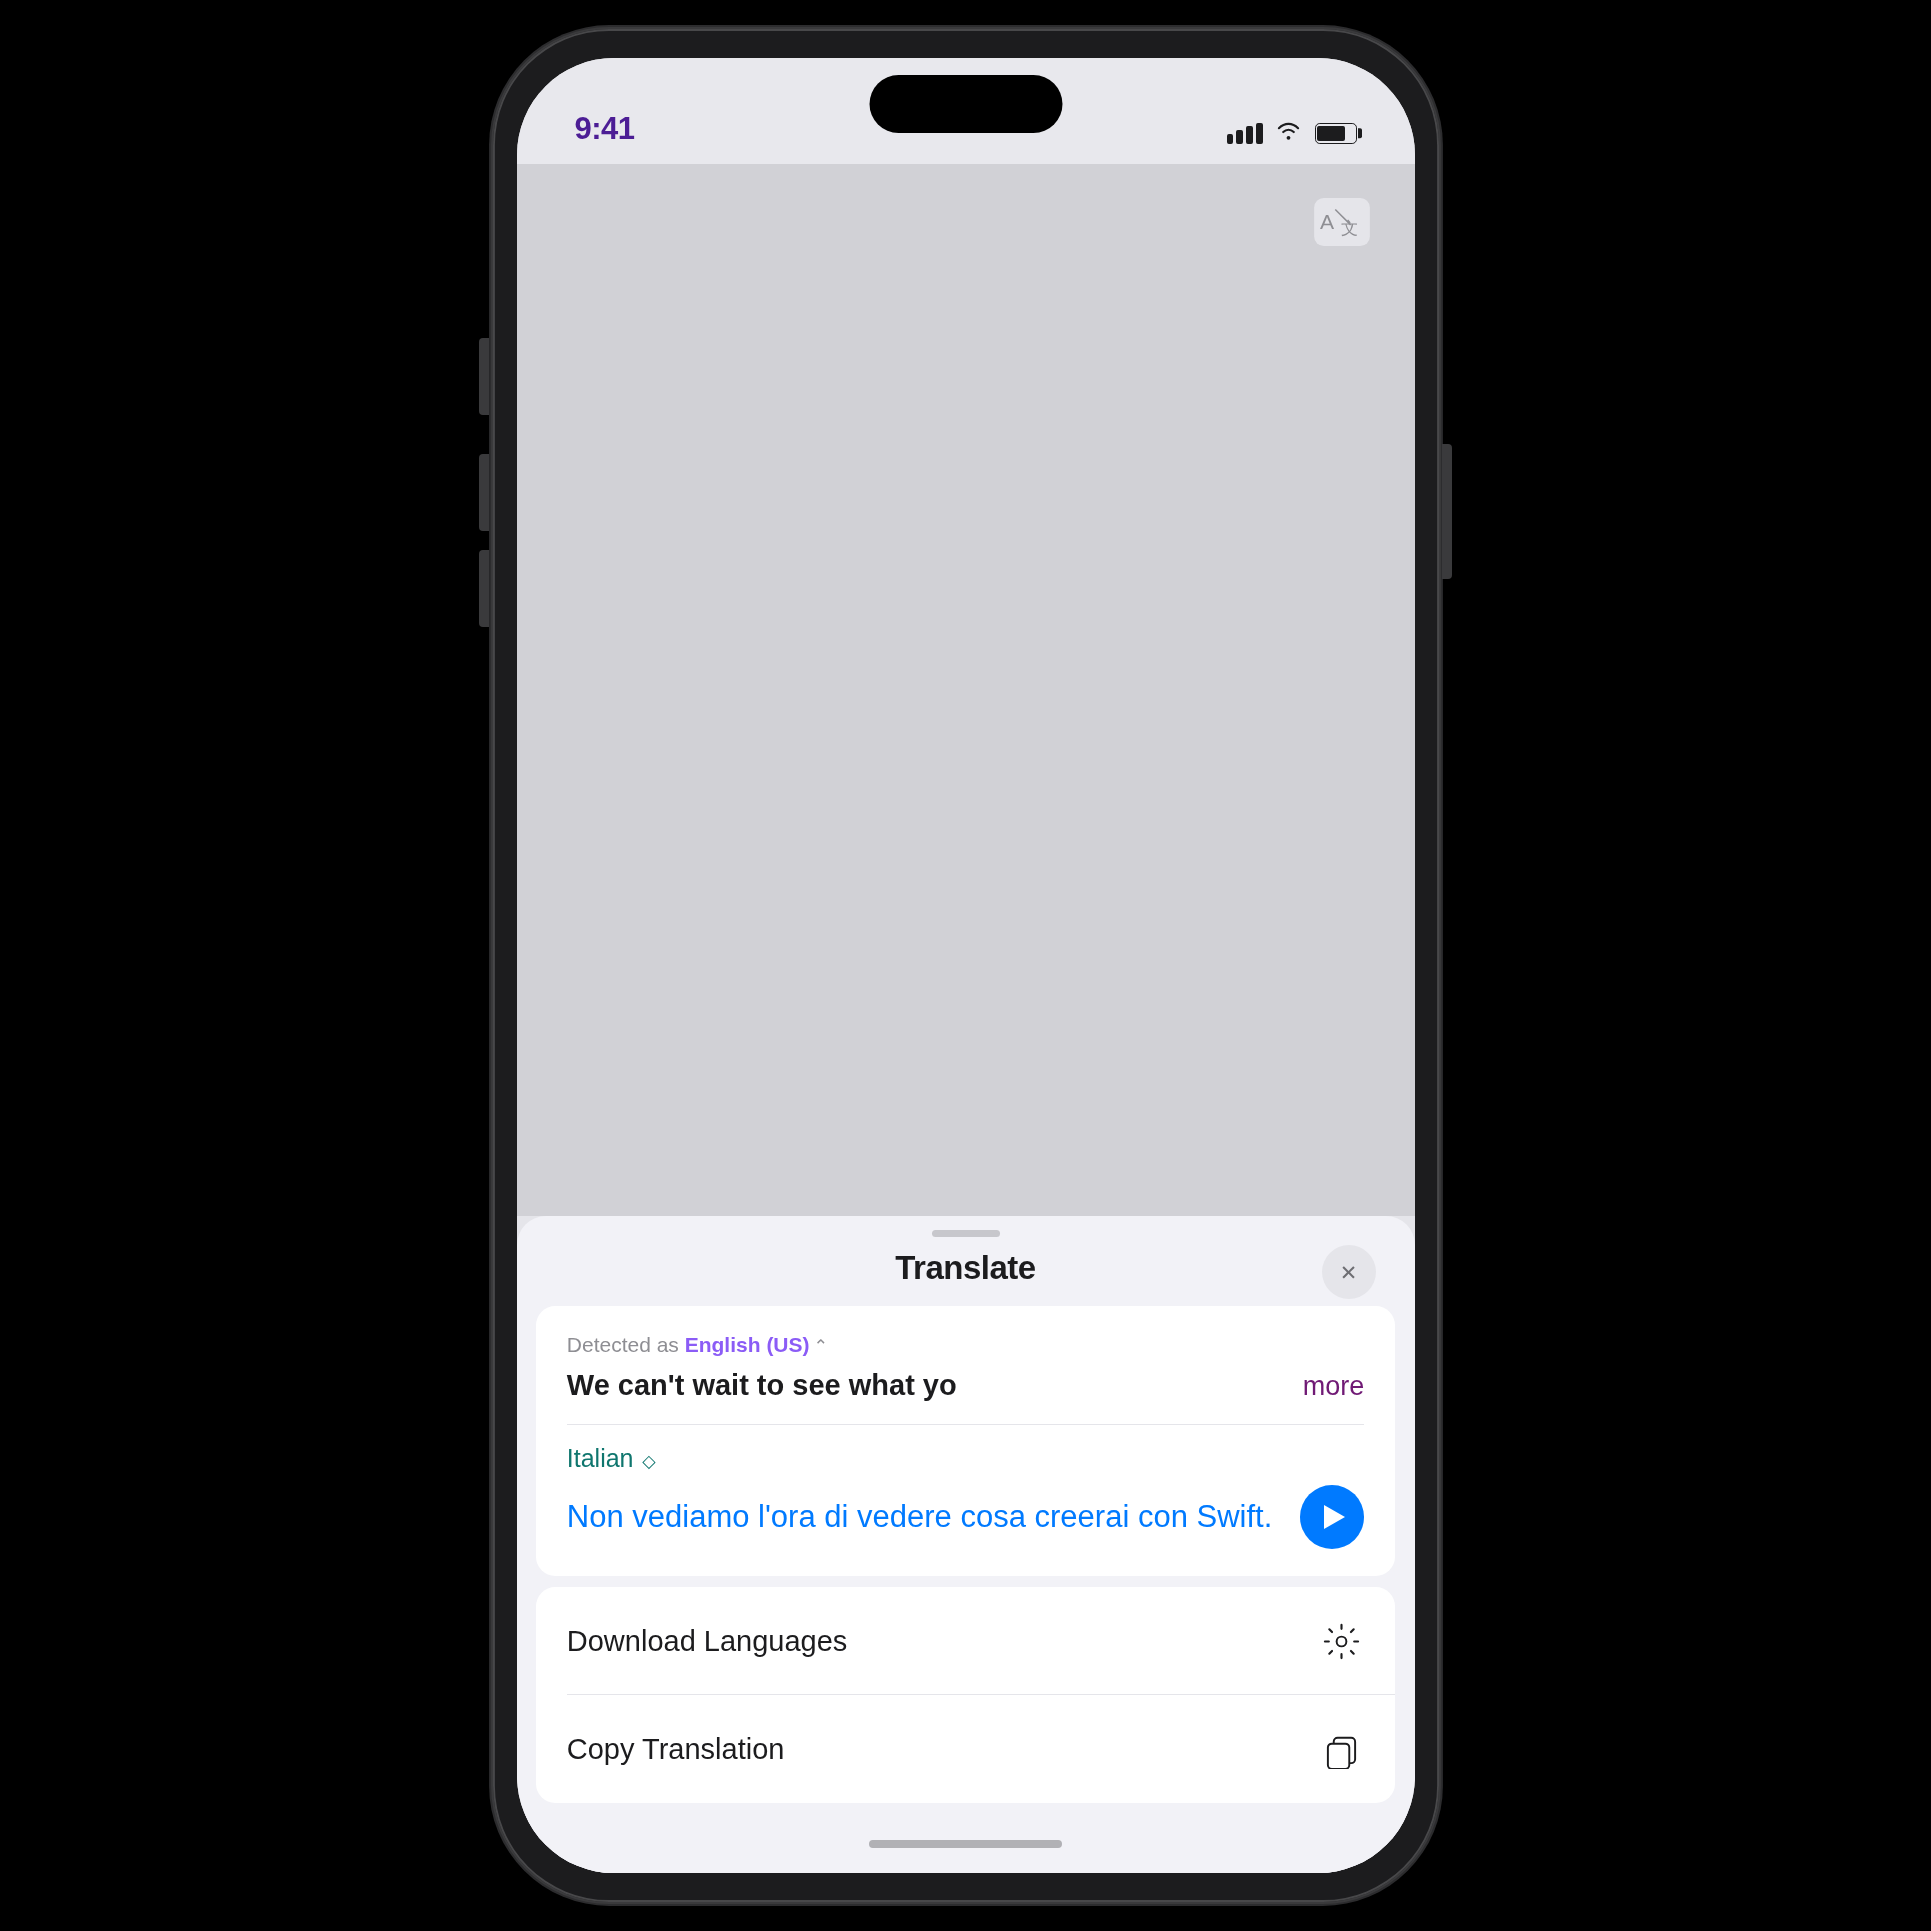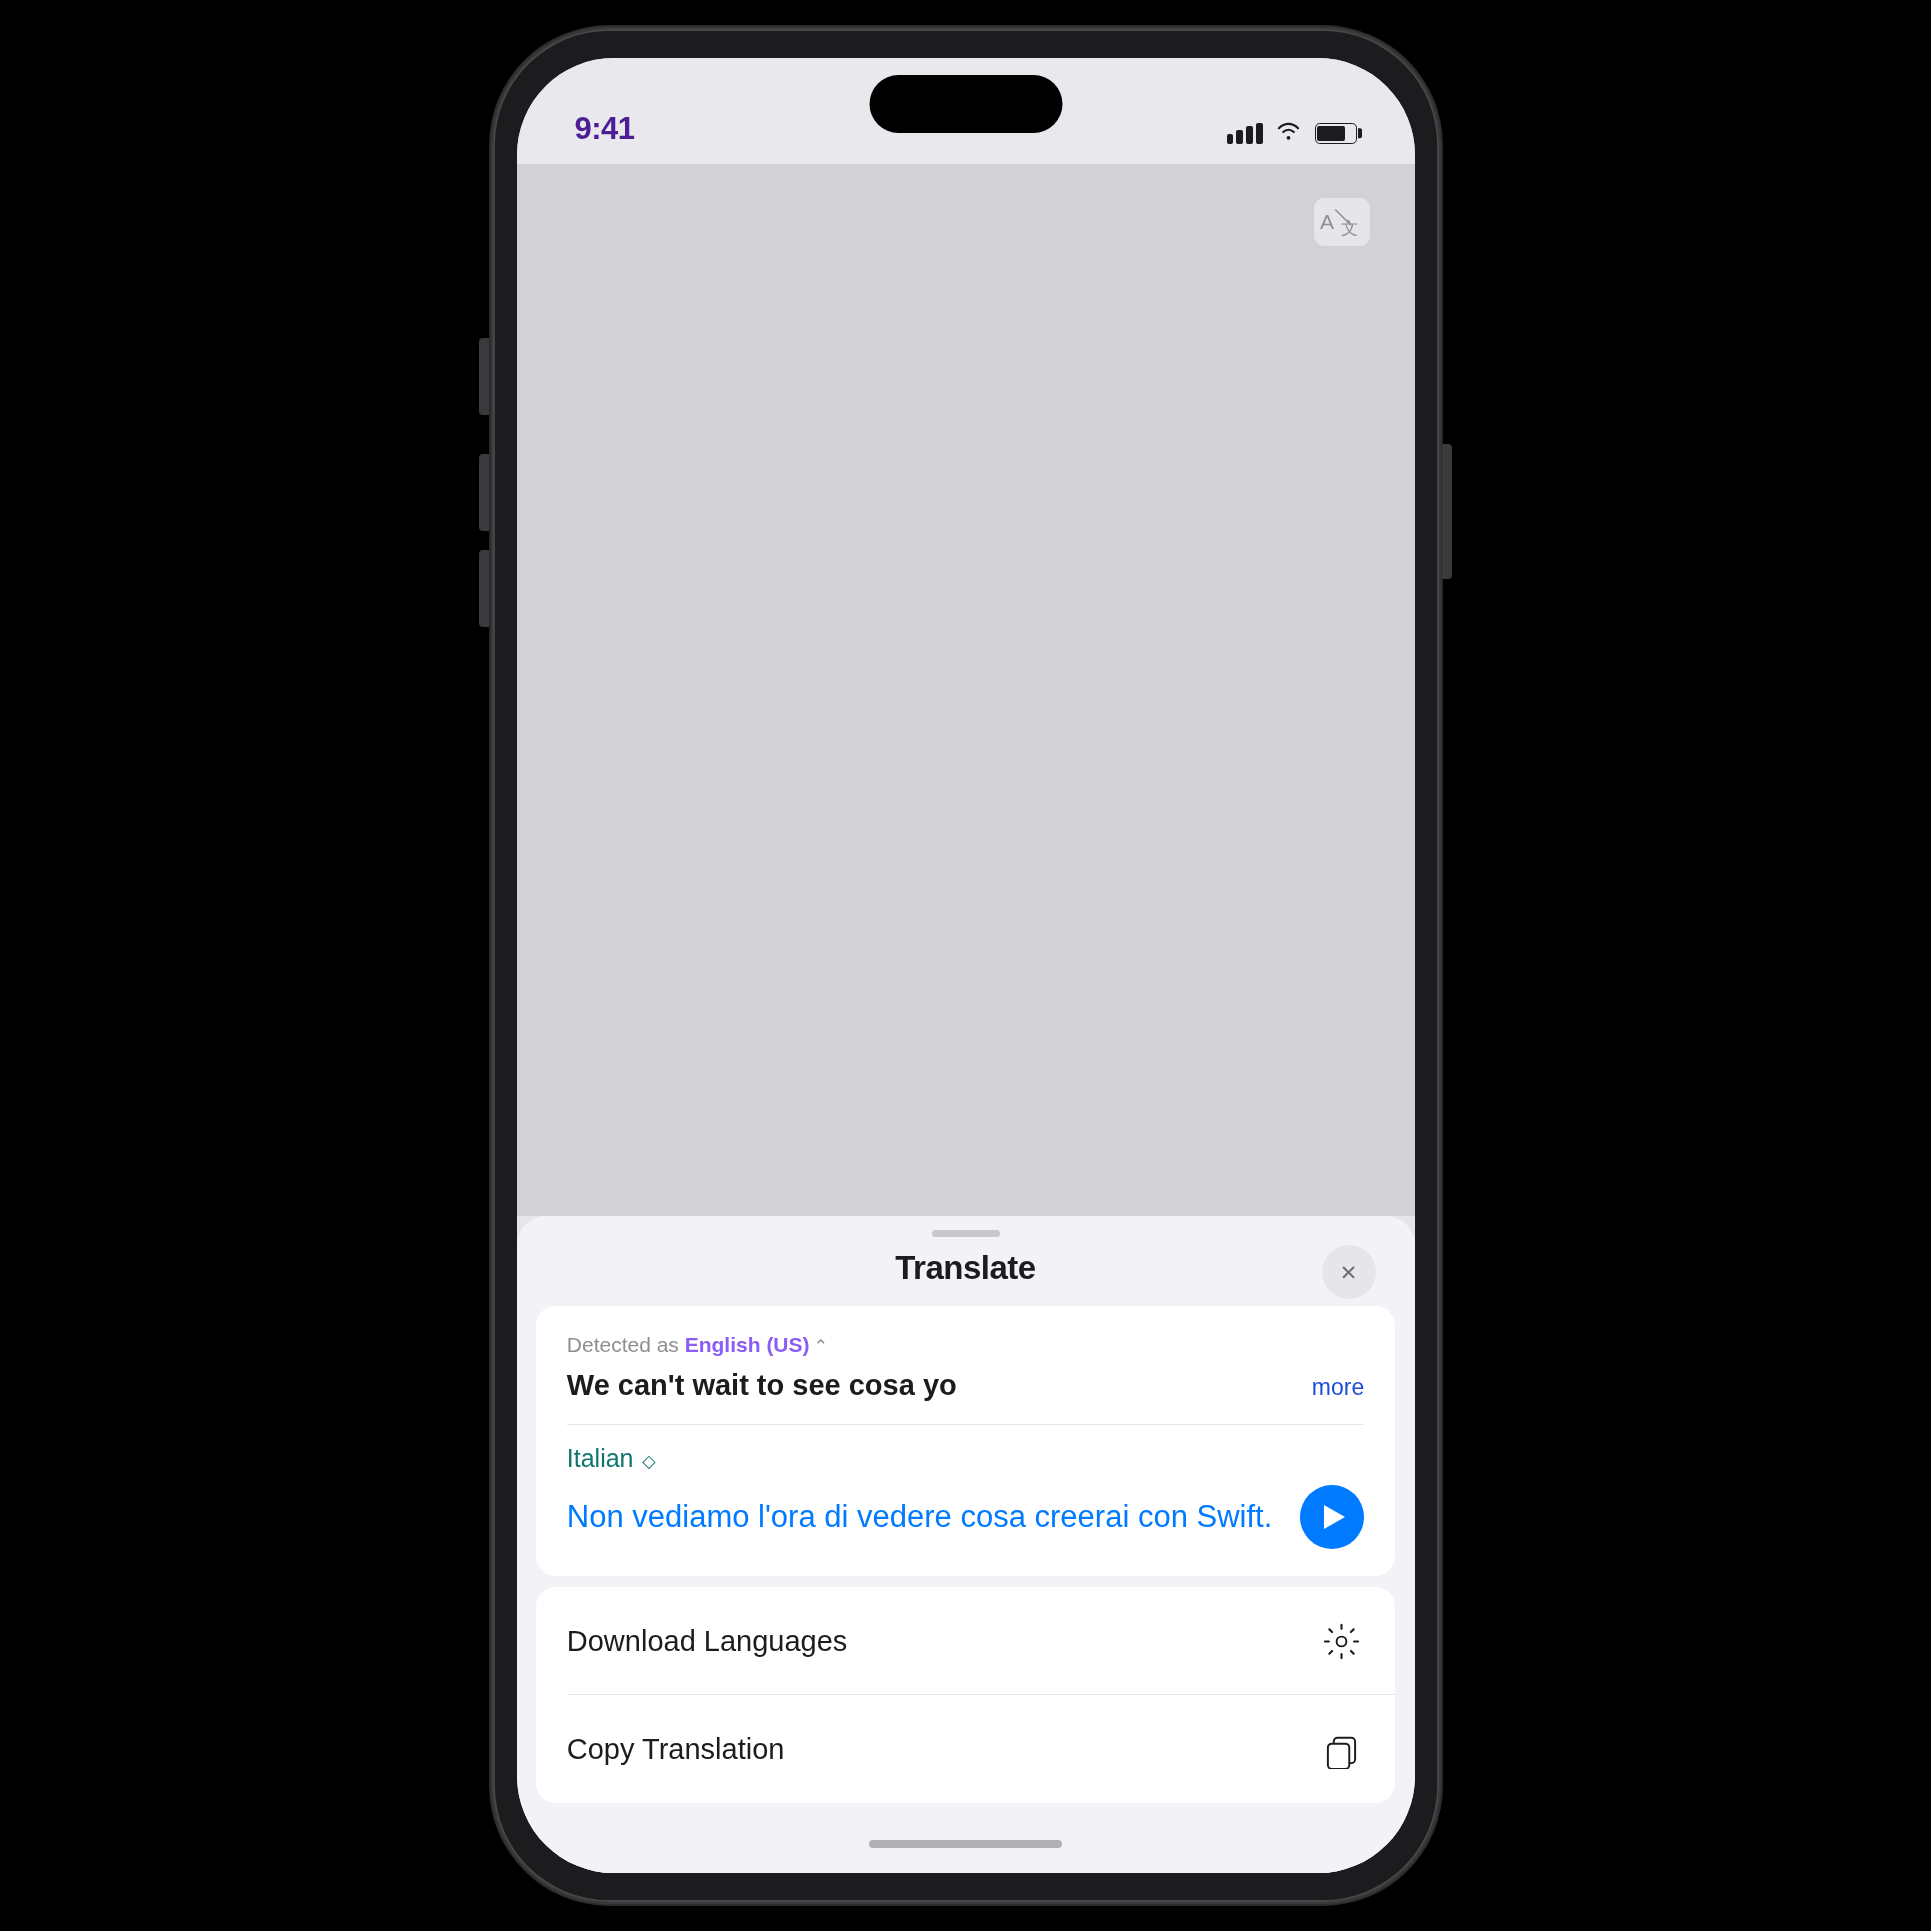--- a/index.html
+++ b/index.html
@@ -264,22 +264,22 @@
 
     .source-text {
       font-size: 29px;
       font-weight: 600;
       color: #1c1c1e;
       line-height: 1.3;
       flex: 1;
     }
 
     .more-link {
-      font-size: 23px;
-      color: #1d4ed8;
+      font-size: 27px;
+      color: #701a75;
       font-weight: 400;
       white-space: nowrap;
       cursor: pointer;
     }
 
     .divider-line {
       height: 1px;
       background: #e5e5ea;
       margin: 19.3px 0;
     }
@@ -445,21 +445,21 @@
         </div>
       </div>
 
       <div class="translation-card">
 
         <div class="detected-lang">
           <span>Detected as </span><strong>English (US)</strong><span class="chevron"> ⌃</span>
         </div>
 
         <div class="source-text-row">
-          <span class="source-text">We can't wait to see cosa yo</span>
+          <span class="source-text">We can't wait to see what yo</span>
           <span class="more-link">more</span>
         </div>
 
         <div class="divider-line"></div>
 
         <div class="target-lang-row">
           <span class="target-lang">Italian<span style="font-size:17.4px;margin-left:3.9px;"> ◇</span></span>
         </div>
 
         <div class="translation-row">

